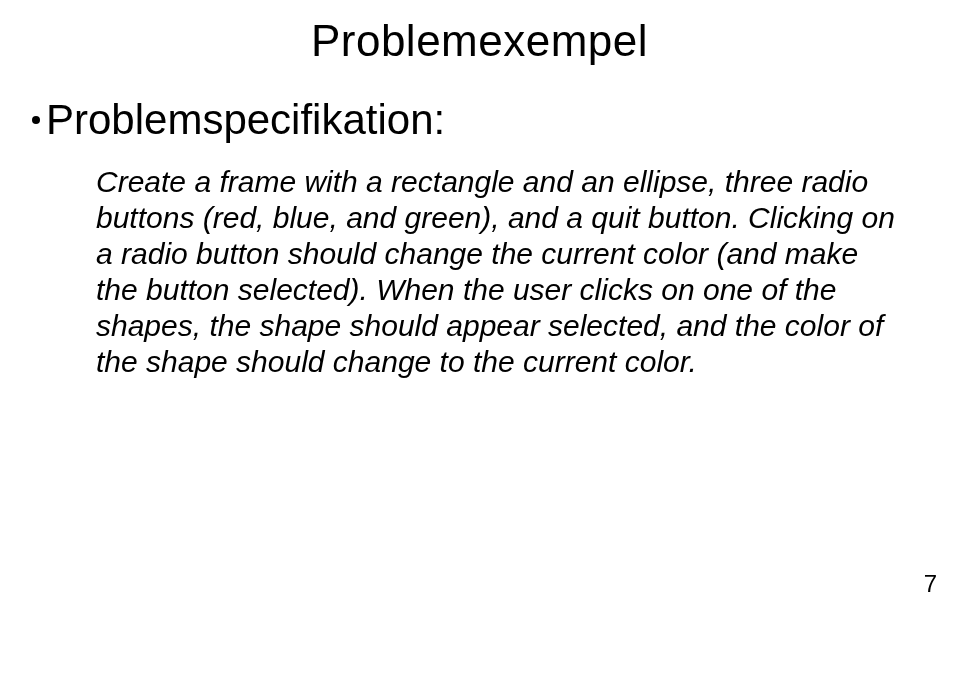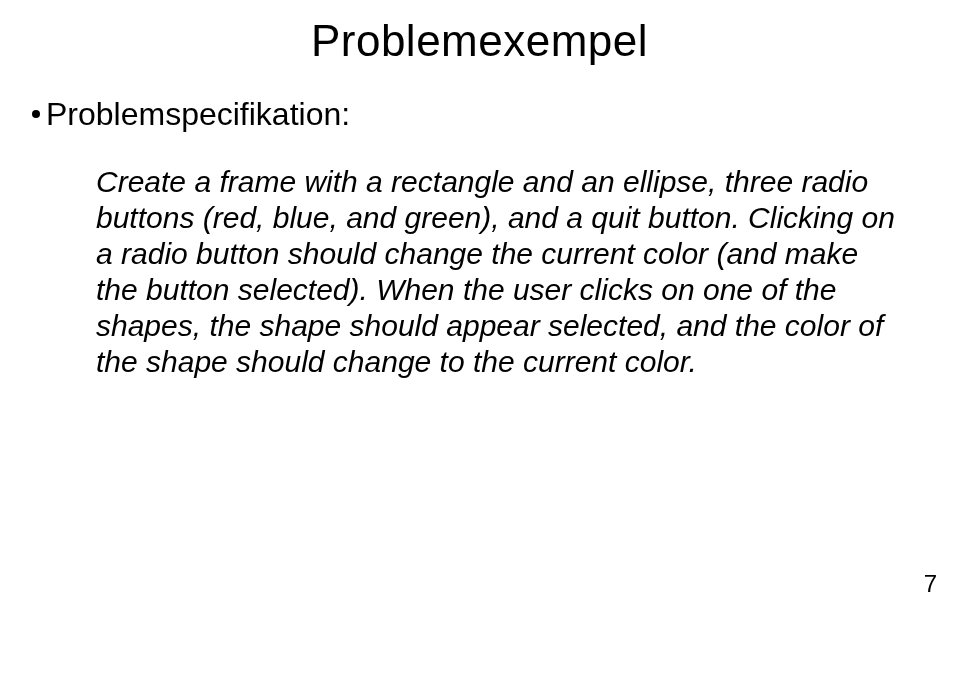--- a/index.html
+++ b/index.html
@@ -26,21 +26,21 @@
     width: 100%;
     text-align: center;
     font-size: 44px;
     font-weight: 400;
     letter-spacing: 0.5px;
   }
   .bullet-line {
     position: absolute;
     top: 96px;
     left: 32px;
-    font-size: 32px;
+    font-size: 42px;
     font-weight: 400;
   }
   .bullet-dot {
     display: inline-block;
     width: 8px;
     height: 8px;
     background: #000;
     border-radius: 50%;
     vertical-align: middle;
     margin-right: 6px;

